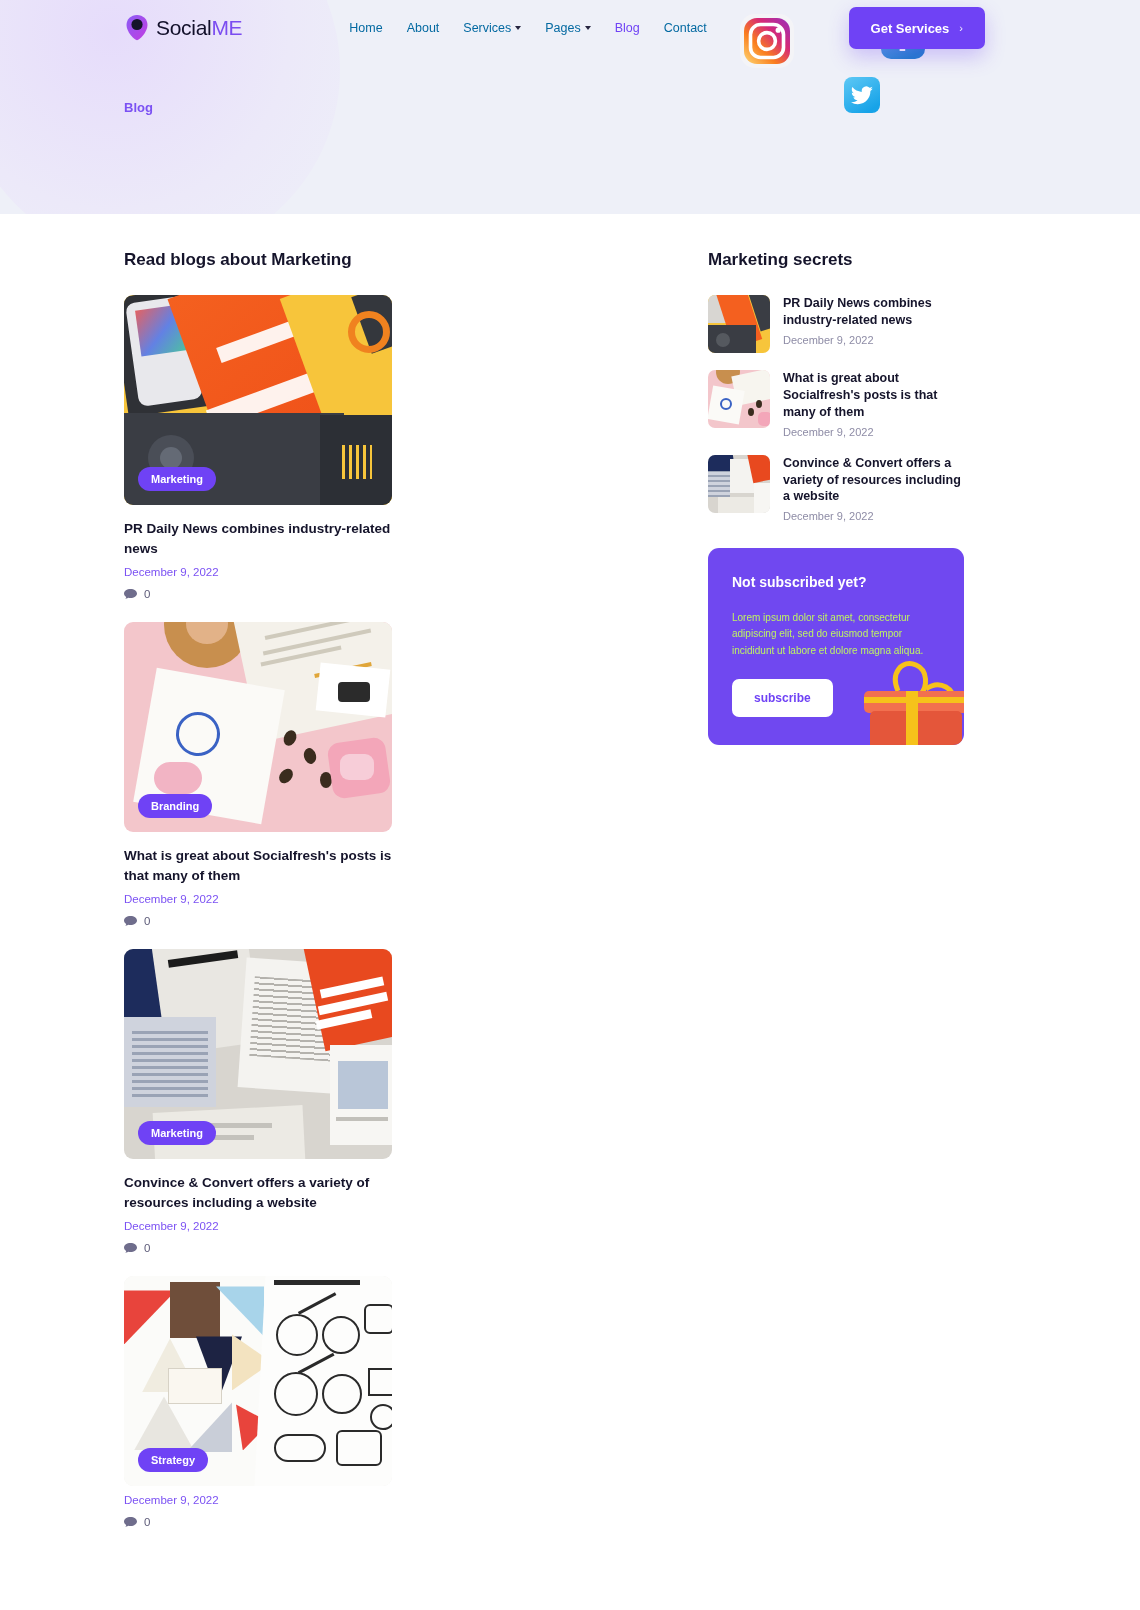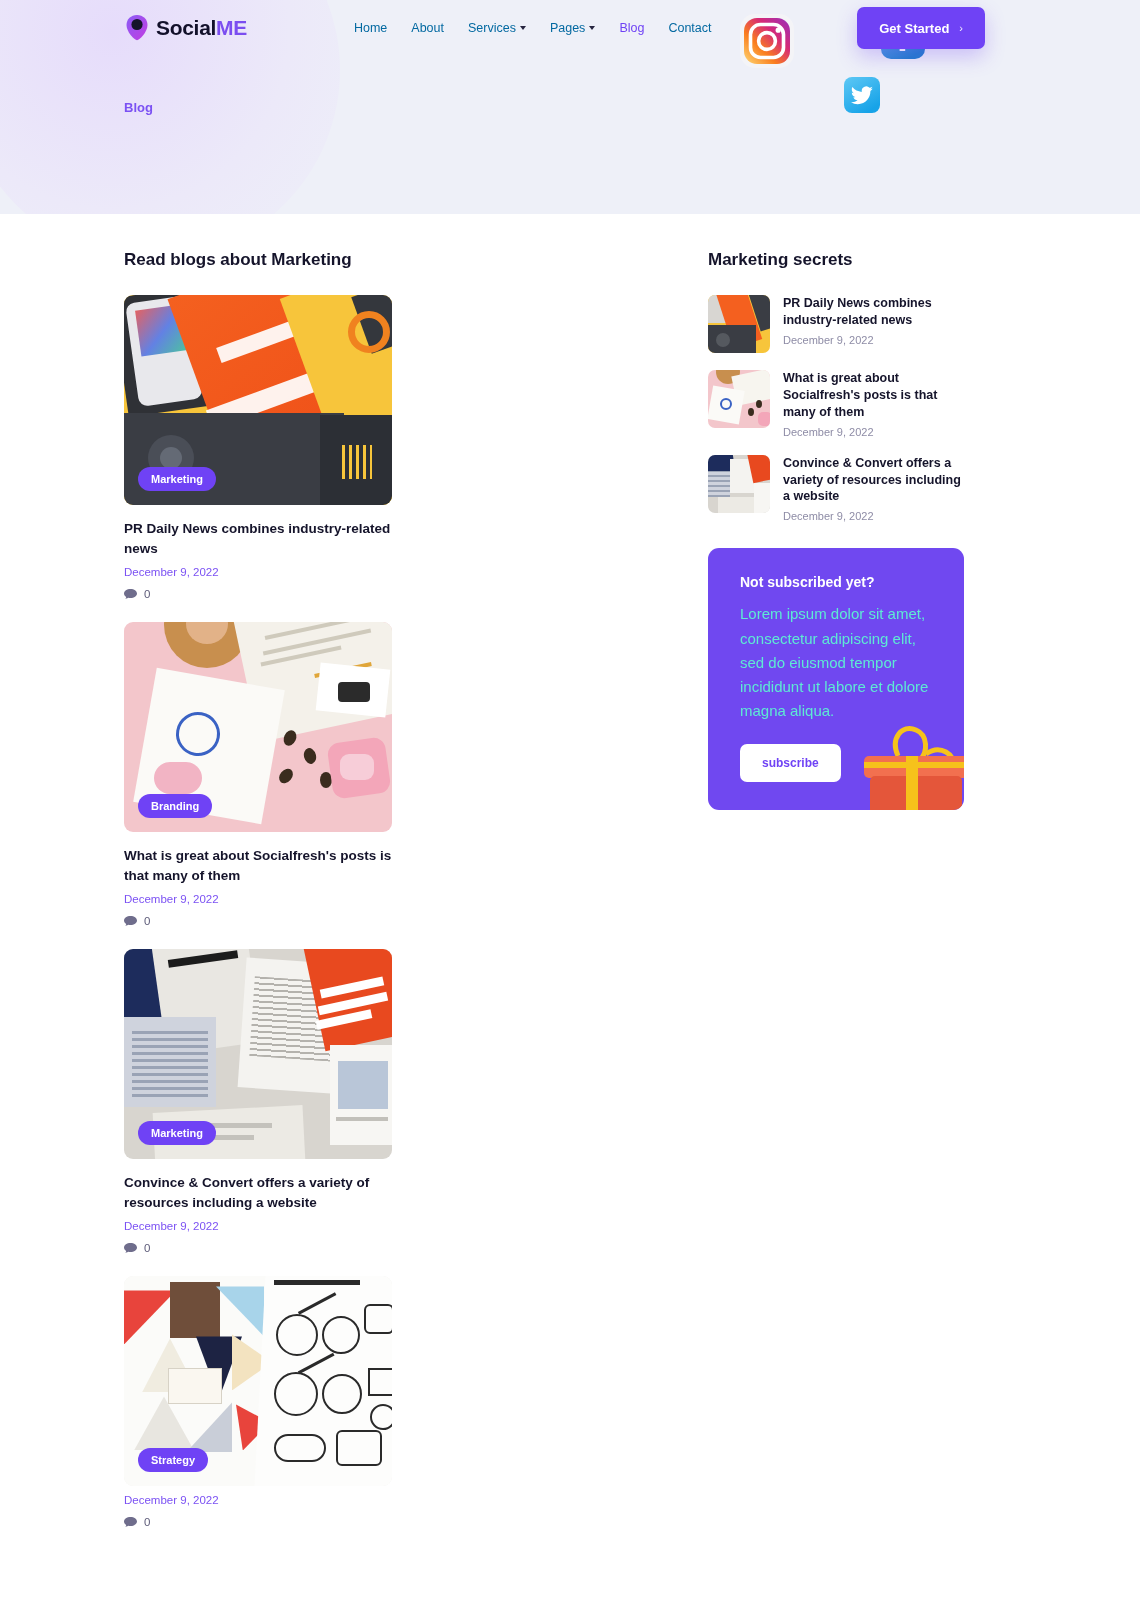--- a/index.html
+++ b/index.html
@@ -32,21 +32,21 @@
     height: 56px;
     display: flex;
     align-items: center;
     padding: 0 0 0 124px;
     position: relative;
     z-index: 5;
   }
   .logo { display: flex; align-items: center; gap: 6px; }
   .logo-mark { width: 26px; height: 28px; flex: none; }
   .logo-text {
-    font-size: 21px; font-weight: 700; letter-spacing: -0.3px;
+    font-size: 21px; font-weight: 400; letter-spacing: -0.3px;
     white-space: nowrap;
   }
   .logo-text .dark { color: #12102a; }
   .logo-text .accent { color: #7b4df0; }
   .nav-links {
     display: flex; align-items: center; gap: 24px;
     margin-left: 107px;
     font-size: 12.5px;
     color: #26243f;
   }
@@ -143,28 +143,28 @@
     font-size: 12.5px; font-weight: 700; line-height: 1.35;
     color: #15142b;
   }
   .secret-date { margin-top: 5px; font-size: 11px; color: #8e8ca6; }
 
   .sub-card {
     margin-top: 26px;
     position: relative;
     background: #7048f0;
     border-radius: 11px;
-    padding: 26px 32px 28px;
+    padding: 26px 24px 28px;
     overflow: hidden;
     min-height: 186px;
   }
   .sub-card h3 { font-size: 14px; color: #fff; font-weight: 700; position: relative; z-index: 3; }
   .sub-card p {
-    margin-top: 12px; font-size: 15px; line-height: 1.62;
-    color: #5eead4; position: relative; z-index: 3;
+    margin-top: 20px; font-size: 10px; line-height: 1.62;
+    color: #bef264; position: relative; z-index: 3;
     max-width: 200px;
   }
   .sub-btn {
     margin-top: 20px;
     background: #fff; color: #6f42f5;
     border: none; border-radius: 7px;
     font-size: 12px; font-weight: 600;
     padding: 12px 22px; cursor: pointer;
     position: relative; z-index: 3;
   }
@@ -204,21 +204,21 @@
       <div class="nav-links">
         <a href="#"><span>Home</span></a>
         <a href="#"><span>About</span></a>
         <a href="#"><span>Services</span><i class="caret"></i></a>
         <a href="#"><span>Pages</span><i class="caret"></i></a>
         <a href="#" class="active"><span>Blog</span></a>
         <a href="#"><span>Contact</span></a>
       </div>
 
       <button class="cta-btn">
-        <span>Get Started</span>
+        <span>Get Services</span>
         <span class="chev">›</span>
       </button>
     </div>
 
     <div class="hero-text hero-inner">
       <div class="hero-eyebrow">Blog</div>
     </div>
 
     <div class="hero-icons">
       <span class="ico3d" style="left:18px; top:12px;">

